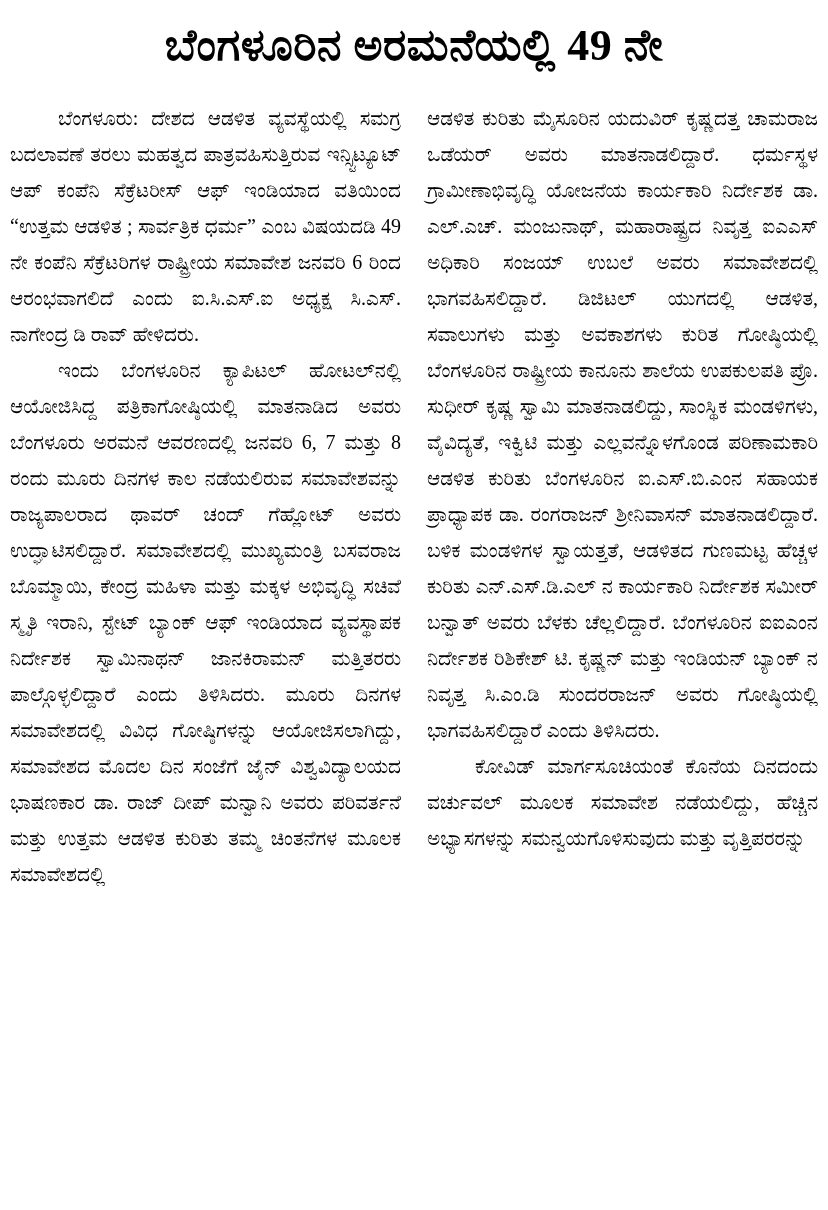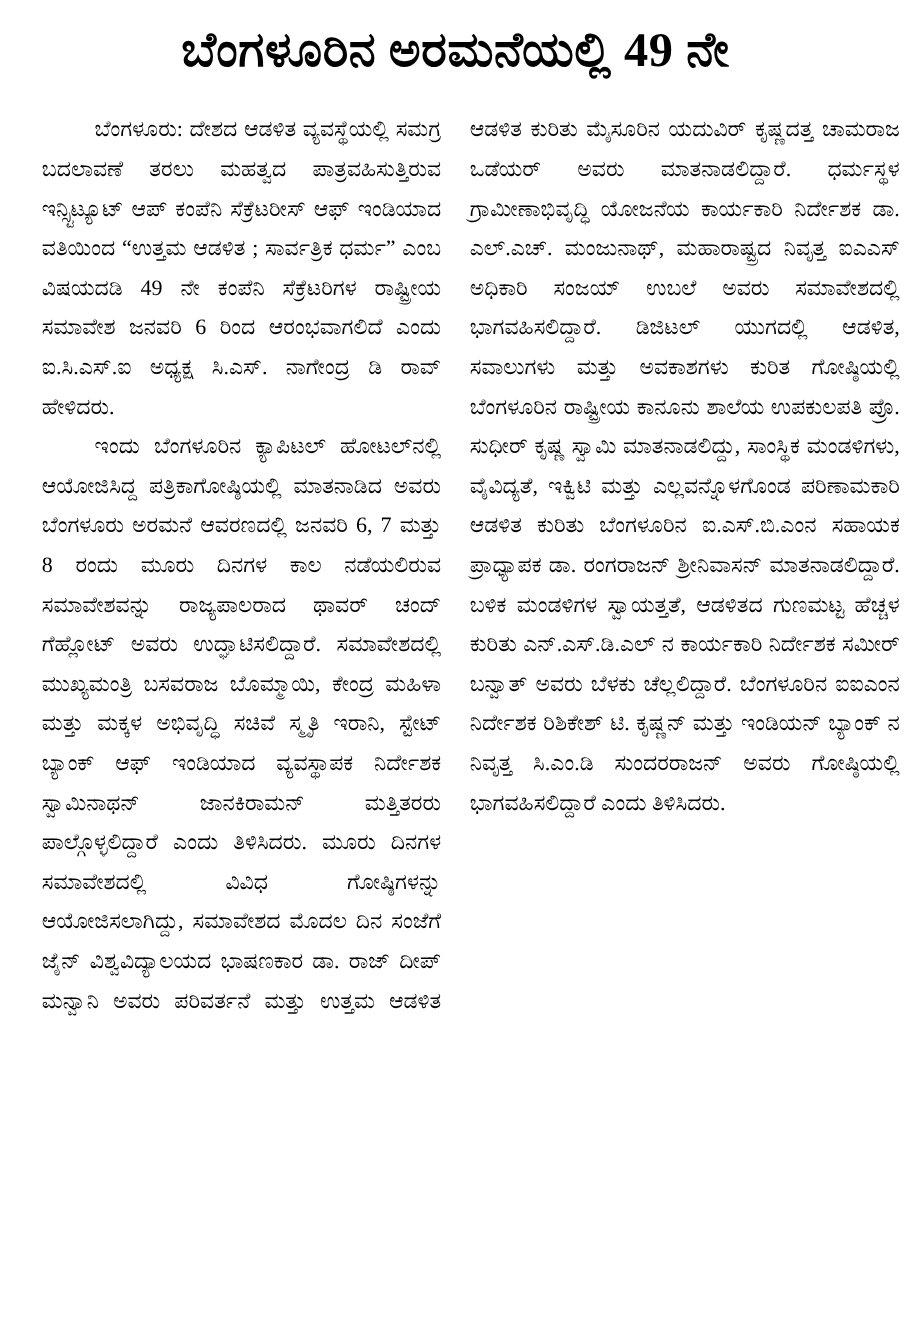--- a/index.html
+++ b/index.html
@@ -43,38 +43,38 @@
     line-height: 36px;
     text-align: justify;
     color: #000000;
   }
   .col p {
     margin: 0;
     padding: 0;
   }
   .col p.indent {
     text-indent: 2.4em;
-    margin-left: 28px;
   }
 </style>
 </head>
 <body>
 
 <div class="page">
 
   <h1 class="headline">
     <span class="hl-line">ಬೆಂಗಳೂರಿನ ಅರಮನೆಯಲ್ಲಿ 49 ನೇ</span>
   </h1>
 
   <div class="columns">
 
     <div class="col">
       <p class="indent">ಬೆಂಗಳೂರು: ದೇಶದ ಆಡಳಿತ ವ್ಯವಸ್ಥೆಯಲ್ಲಿ ಸಮಗ್ರ ಬದಲಾವಣೆ ತರಲು ಮಹತ್ವದ ಪಾತ್ರವಹಿಸುತ್ತಿರುವ ಇನ್ಸ್ಟಿಟ್ಯೂಟ್ ಆಪ್ ಕಂಪೆನಿ ಸೆಕ್ರೆಟರೀಸ್ ಆಫ್ ಇಂಡಿಯಾದ ವತಿಯಿಂದ “ಉತ್ತಮ ಆಡಳಿತ ; ಸಾರ್ವತ್ರಿಕ ಧರ್ಮ” ಎಂಬ ವಿಷಯದಡಿ 49 ನೇ ಕಂಪೆನಿ ಸೆಕ್ರೆಟರಿಗಳ ರಾಷ್ಟ್ರೀಯ ಸಮಾವೇಶ ಜನವರಿ 6 ರಿಂದ ಆರಂಭವಾಗಲಿದೆ ಎಂದು ಐ.ಸಿ.ಎಸ್.ಐ ಅಧ್ಯಕ್ಷ ಸಿ.ಎಸ್. ನಾಗೇಂದ್ರ ಡಿ ರಾವ್ ಹೇಳಿದರು.</p>
       <p class="indent">ಇಂದು ಬೆಂಗಳೂರಿನ ಕ್ಯಾಪಿಟಲ್ ಹೋಟಲ್‌ನಲ್ಲಿ ಆಯೋಜಿಸಿದ್ದ ಪತ್ರಿಕಾಗೋಷ್ಠಿಯಲ್ಲಿ ಮಾತನಾಡಿದ ಅವರು ಬೆಂಗಳೂರು ಅರಮನೆ ಆವರಣದಲ್ಲಿ ಜನವರಿ 6, 7 ಮತ್ತು 8 ರಂದು ಮೂರು ದಿನಗಳ ಕಾಲ ನಡೆಯಲಿರುವ ಸಮಾವೇಶವನ್ನು ರಾಜ್ಯಪಾಲರಾದ ಥಾವರ್ ಚಂದ್ ಗೆಹ್ಲೋಟ್ ಅವರು ಉದ್ಘಾಟಿಸಲಿದ್ದಾರೆ. ಸಮಾವೇಶದಲ್ಲಿ ಮುಖ್ಯಮಂತ್ರಿ ಬಸವರಾಜ ಬೊಮ್ಮಾಯಿ, ಕೇಂದ್ರ ಮಹಿಳಾ ಮತ್ತು ಮಕ್ಕಳ ಅಭಿವೃದ್ಧಿ ಸಚಿವೆ ಸ್ಮೃತಿ ಇರಾನಿ, ಸ್ಟೇಟ್ ಬ್ಯಾಂಕ್ ಆಫ್ ಇಂಡಿಯಾದ ವ್ಯವಸ್ಥಾಪಕ ನಿರ್ದೇಶಕ ಸ್ವಾಮಿನಾಥನ್ ಜಾನಕಿರಾಮನ್ ಮತ್ತಿತರರು ಪಾಲ್ಗೊಳ್ಳಲಿದ್ದಾರೆ ಎಂದು ತಿಳಿಸಿದರು. ಮೂರು ದಿನಗಳ ಸಮಾವೇಶದಲ್ಲಿ ವಿವಿಧ ಗೋಷ್ಠಿಗಳನ್ನು ಆಯೋಜಿಸಲಾಗಿದ್ದು, ಸಮಾವೇಶದ ಮೊದಲ ದಿನ ಸಂಜೆಗೆ ಜೈನ್ ವಿಶ್ವವಿದ್ಯಾಲಯದ ಭಾಷಣಕಾರ ಡಾ. ರಾಜ್ ದೀಪ್ ಮನ್ವಾನಿ ಅವರು ಪರಿವರ್ತನೆ ಮತ್ತು ಉತ್ತಮ ಆಡಳಿತ ಕುರಿತು ತಮ್ಮ ಚಿಂತನೆಗಳ ಮೂಲಕ ಸಮಾವೇಶದಲ್ಲಿ</p>
     </div>
 
     <div class="col">
       <p>ಆಡಳಿತ ಕುರಿತು ಮೈಸೂರಿನ ಯದುವಿರ್ ಕೃಷ್ಣದತ್ತ ಚಾಮರಾಜ ಒಡೆಯರ್ ಅವರು ಮಾತನಾಡಲಿದ್ದಾರೆ. ಧರ್ಮಸ್ಥಳ ಗ್ರಾಮೀಣಾಭಿವೃದ್ಧಿ ಯೋಜನೆಯ ಕಾರ್ಯಕಾರಿ ನಿರ್ದೇಶಕ ಡಾ. ಎಲ್.ಎಚ್. ಮಂಜುನಾಥ್, ಮಹಾರಾಷ್ಟ್ರದ ನಿವೃತ್ತ ಐಎಎಸ್ ಅಧಿಕಾರಿ ಸಂಜಯ್ ಉಬಲೆ ಅವರು ಸಮಾವೇಶದಲ್ಲಿ ಭಾಗವಹಿಸಲಿದ್ದಾರೆ. ಡಿಜಿಟಲ್ ಯುಗದಲ್ಲಿ ಆಡಳಿತ, ಸವಾಲುಗಳು ಮತ್ತು ಅವಕಾಶಗಳು ಕುರಿತ ಗೋಷ್ಠಿಯಲ್ಲಿ ಬೆಂಗಳೂರಿನ ರಾಷ್ಟ್ರೀಯ ಕಾನೂನು ಶಾಲೆಯ ಉಪಕುಲಪತಿ ಪ್ರೊ. ಸುಧೀರ್ ಕೃಷ್ಣ ಸ್ವಾಮಿ ಮಾತನಾಡಲಿದ್ದು, ಸಾಂಸ್ಥಿಕ ಮಂಡಳಿಗಳು, ವೈವಿದ್ಯತೆ, ಇಕ್ವಿಟಿ ಮತ್ತು ಎಲ್ಲವನ್ನೊಳಗೊಂಡ ಪರಿಣಾಮಕಾರಿ ಆಡಳಿತ ಕುರಿತು ಬೆಂಗಳೂರಿನ ಐ.ಎಸ್.ಬಿ.ಎಂನ ಸಹಾಯಕ ಪ್ರಾಧ್ಯಾಪಕ ಡಾ. ರಂಗರಾಜನ್ ಶ್ರೀನಿವಾಸನ್ ಮಾತನಾಡಲಿದ್ದಾರೆ. ಬಳಿಕ ಮಂಡಳಿಗಳ ಸ್ವಾಯತ್ತತೆ, ಆಡಳಿತದ ಗುಣಮಟ್ಟ ಹೆಚ್ಚಳ ಕುರಿತು ಎನ್.ಎಸ್.ಡಿ.ಎಲ್ ನ ಕಾರ್ಯಕಾರಿ ನಿರ್ದೇಶಕ ಸಮೀರ್ ಬನ್ವಾತ್ ಅವರು ಬೆಳಕು ಚೆಲ್ಲಲಿದ್ದಾರೆ. ಬೆಂಗಳೂರಿನ ಐಐಎಂನ ನಿರ್ದೇಶಕ ರಿಶಿಕೇಶ್ ಟಿ. ಕೃಷ್ಣನ್ ಮತ್ತು ಇಂಡಿಯನ್ ಬ್ಯಾಂಕ್ ನ ನಿವೃತ್ತ ಸಿ.ಎಂ.ಡಿ ಸುಂದರರಾಜನ್ ಅವರು ಗೋಷ್ಠಿಯಲ್ಲಿ ಭಾಗವಹಿಸಲಿದ್ದಾರೆ ಎಂದು ತಿಳಿಸಿದರು.</p>
+      <p class="indent">ಕೋವಿಡ್ ಮಾರ್ಗಸೂಚಿಯಂತೆ ಕೊನೆಯ ದಿನದಂದು ವರ್ಚುವಲ್ ಮೂಲಕ ಸಮಾವೇಶ ನಡೆಯಲಿದ್ದು, ಹೆಚ್ಚಿನ ಅಭ್ಯಾಸಗಳನ್ನು ಸಮನ್ವಯಗೊಳಿಸುವುದು ಮತ್ತು ವೃತ್ತಿಪರರನ್ನು</p>
     </div>
 
   </div>
 
 </div>
 
 </body></html>

